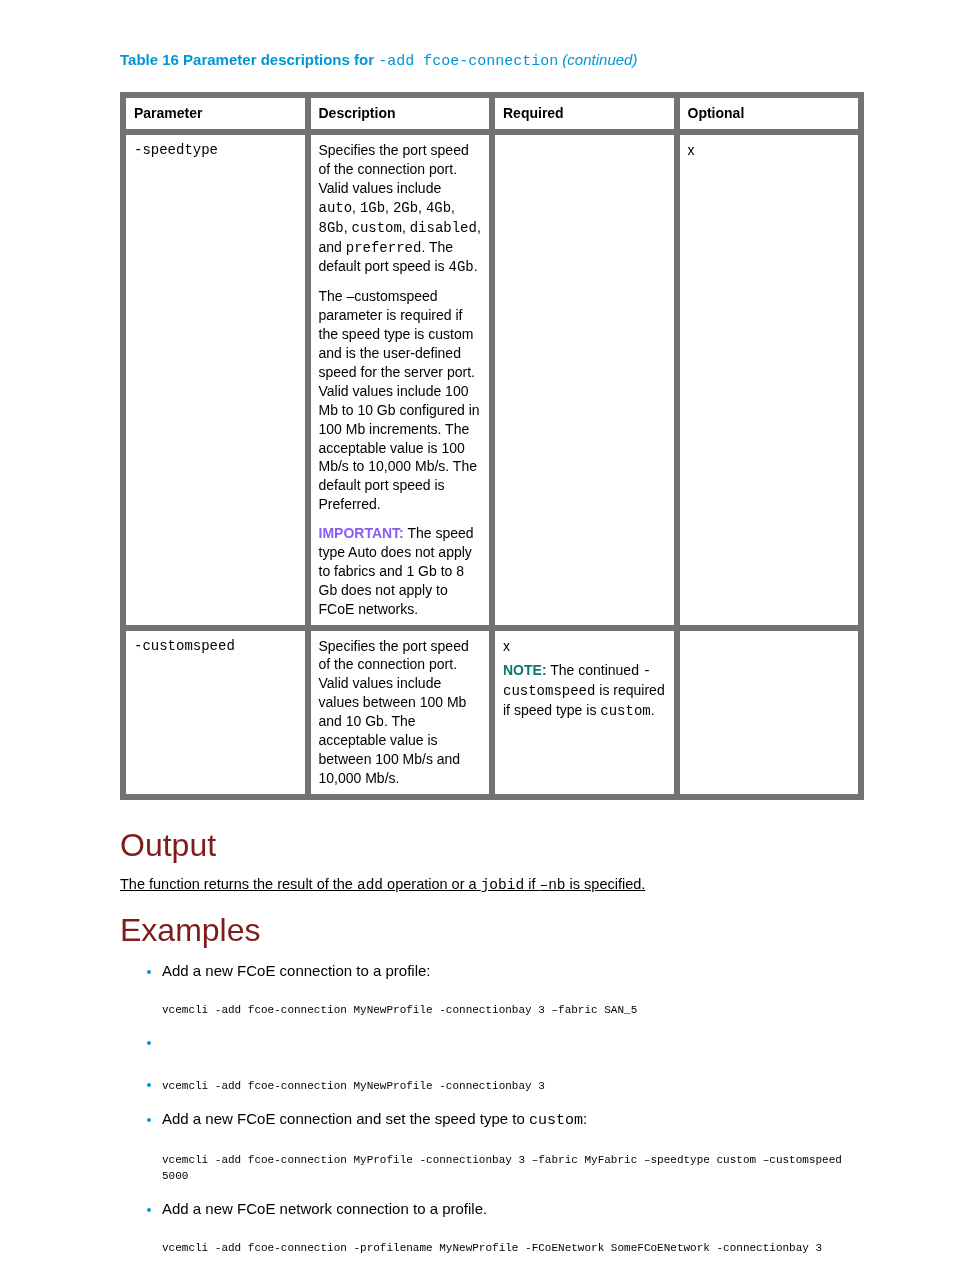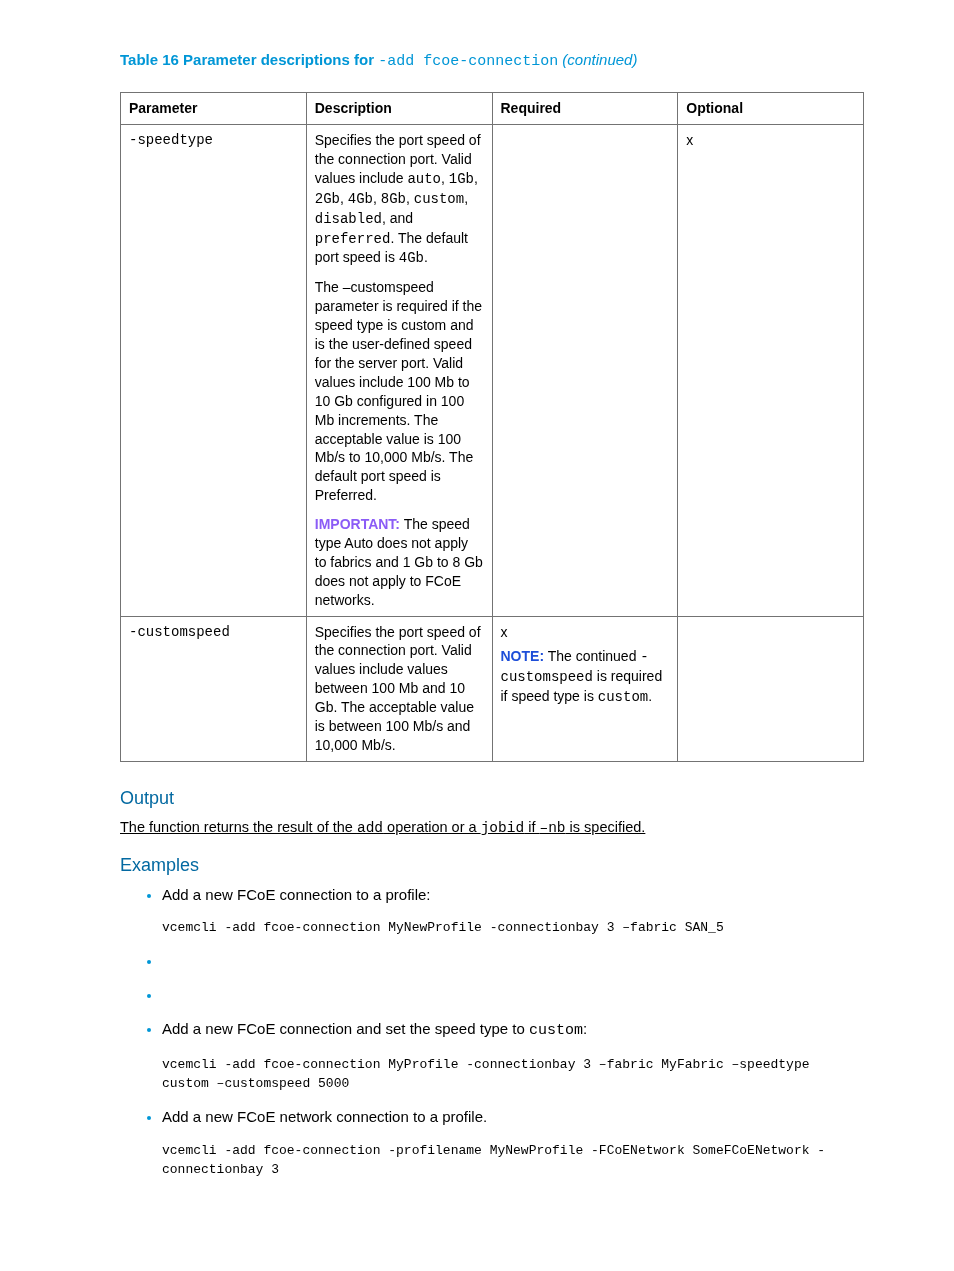--- a/index.html
+++ b/index.html
@@ -26,21 +26,21 @@
     font-style: italic;
     font-weight: normal;
   }
   table.param-table {
     border-collapse: collapse;
     width: 100%;
     margin-bottom: 24px;
     font-size: 14px;
   }
   table.param-table th, table.param-table td {
-    border: 1px solid #737373;
+    border: 6px solid #737373;
     text-align: left;
     vertical-align: top;
     padding: 6px 8px;
   }
   table.param-table th {
     font-weight: bold;
     font-size: 14px;
   }
   .col-param { width: 23%; }
   .col-desc  { width: 23%; }
@@ -51,27 +51,27 @@
   }
   .desc-para {
     margin: 0 0 10px 0;
   }
   .desc-para:last-child { margin-bottom: 0; }
   .important-label {
     color: #8b5cf6;
     font-weight: bold;
   }
   .note-label {
-    color: #1d4ed8;
+    color: #0f766e;
     font-weight: bold;
   }
   h2.section {
-    color: #0369a1;
+    color: #7f1d1d;
     font-weight: normal;
-    font-size: 18px;
+    font-size: 32px;
     margin: 14px 0 8px 0;
   }
   .body-text {
     margin: 0 0 10px 0;
     text-decoration: underline;
   }
   ul.examples {
     list-style: disc;
     padding-left: 42px;
     margin: 8px 0 0 0;
@@ -81,22 +81,22 @@
   }
   ul.examples > li::marker {
     color: #0096d6;
   }
   ul.examples .ex-label {
     font-size: 15px;
   }
   ul.examples .ex-code {
     font-family: "Courier New", monospace;
     display: block;
-    margin-top: 14px;
-    font-size: 13px;
+    margin-top: 22px;
+    font-size: 11px;
     line-height: 1.45;
   }
 </style>
 </head>
 <body>
 
 <div class="table-caption">
   <span>Table 16 Parameter descriptions for </span><span class="code-inline">-add fcoe-connection</span><span class="cont"> (continued)</span>
 </div>
 
@@ -145,20 +145,21 @@
 
 <h2 class="section">Examples</h2>
 <ul class="examples">
   <li>
     <span class="ex-label">Add a new FCoE connection to a profile:</span>
     <span class="ex-code">vcemcli -add fcoe-connection MyNewProfile -connectionbay 3 –fabric SAN_5</span>
   </li>
   <li>
   </li>
   <li>
+    <span class="ex-code">vcemcli -add fcoe-connection MyNewProfile -connectionbay 3</span>
   </li>
   <li>
     <span class="ex-label">
       <span>Add a new FCoE connection and set the speed type to </span><span class="mono">custom</span><span>:</span>
     </span>
     <span class="ex-code">vcemcli -add fcoe-connection MyProfile -connectionbay 3 –fabric MyFabric –speedtype custom –customspeed 5000</span>
   </li>
   <li>
     <span class="ex-label">Add a new FCoE network connection to a profile.</span>
     <span class="ex-code">vcemcli -add fcoe-connection -profilename MyNewProfile -FCoENetwork SomeFCoENetwork -connectionbay 3</span>

